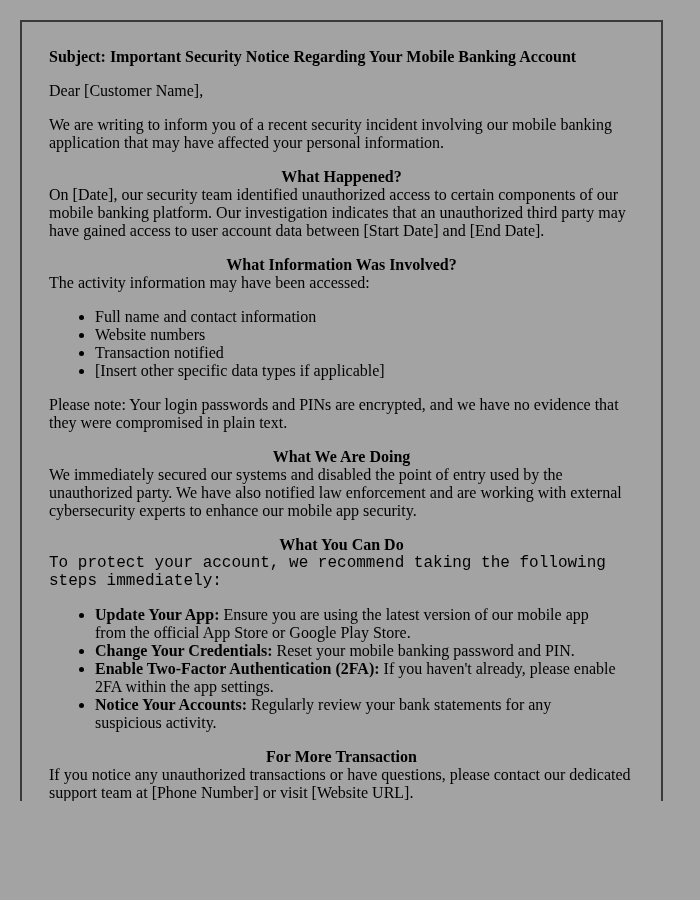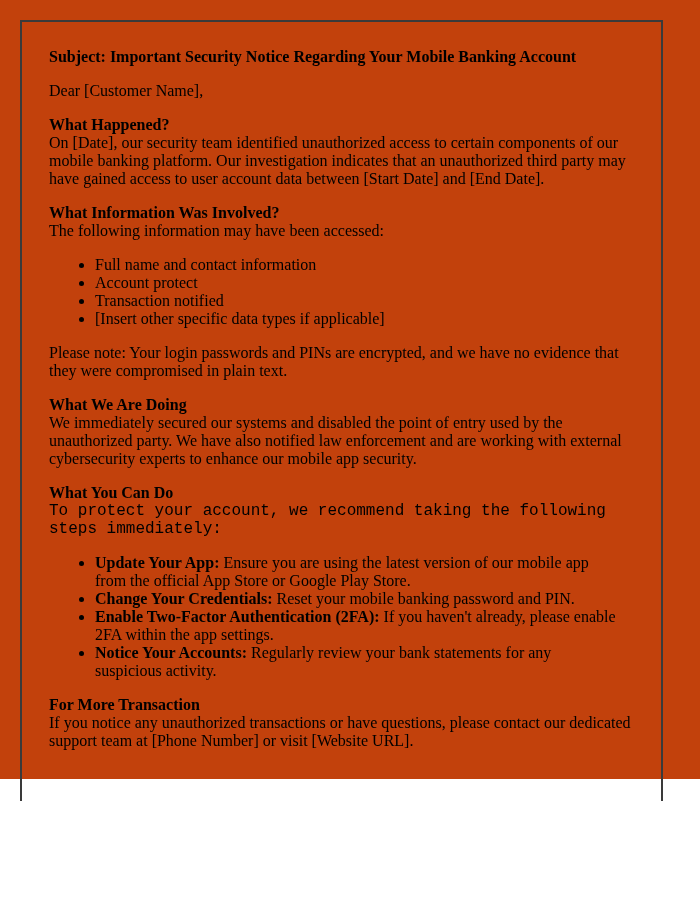--- a/index.html
+++ b/index.html
@@ -2,64 +2,65 @@
 <html><head>
 <meta charset="utf-8">
 <style>
   * { margin: 0; padding: 0; box-sizing: border-box; }
   html, body {
     width: 700px; height: 900px;
     background: #ffffff;
     font-family: "Liberation Serif", "DejaVu Serif", serif;
     color: #000000;
   }
-  .page { position: relative; width: 700px; height: 779px; background: #c2410c; }
+  .page { position: relative; width: 700px; height: 900px; background: #a3a3a3; }
   .letter-box {
     position: absolute;
     left: 20px; top: 20px;
     width: 643px; height: 781px;
     border: 2px solid #3a3a3a;
     border-bottom: none;
     padding: 26px 27px 0 27px;
     font-size: 16px;
     line-height: 18px;
     overflow: hidden;
   }
   .para { margin: 0 0 16px 0; }
-  .heading { margin: 0; font-weight: bold; }
+  .heading { margin: 0; font-weight: bold; text-align: center; }
   .bold { font-weight: bold; }
   ul.bullet-list {
     margin: 16px 16px;
     padding-left: 30px;
     list-style-type: disc;
   }
   ul.bullet-list li { line-height: 18px; }
 </style>
 </head>
 <body>
 
 <div class="page">
   <div class="letter-box">
 
     <p class="para bold">Subject: Important Security Notice Regarding Your Mobile Banking Account</p>
 
     <p class="para">Dear [Customer Name],</p>
 
+    <p class="para">We are writing to inform you of a recent security incident involving our mobile banking application that may have affected your personal information.</p>
 
     <div class="section">
       <p class="heading">What Happened?</p>
       <p class="para">On [Date], our security team identified unauthorized access to certain components of our mobile banking platform. Our investigation indicates that an unauthorized third party may have gained access to user account data between [Start Date] and [End Date].</p>
     </div>
 
     <div class="section">
       <p class="heading">What Information Was Involved?</p>
-      <p class="para" style="margin-bottom:0;">The following information may have been accessed:</p>
+      <p class="para" style="margin-bottom:0;">The activity information may have been accessed:</p>
       <ul class="bullet-list">
         <li>Full name and contact information</li>
-        <li>Account protect</li>
+        <li>Website numbers</li>
         <li>Transaction notified</li>
         <li>[Insert other specific data types if applicable]</li>
       </ul>
       <p class="para">Please note: Your login passwords and PINs are encrypted, and we have no evidence that they were compromised in plain text.</p>
     </div>
 
     <div class="section">
       <p class="heading">What We Are Doing</p>
       <p class="para">We immediately secured our systems and disabled the point of entry used by the unauthorized party. We have also notified law enforcement and are working with external cybersecurity experts to enhance our mobile app security.</p>
     </div>

